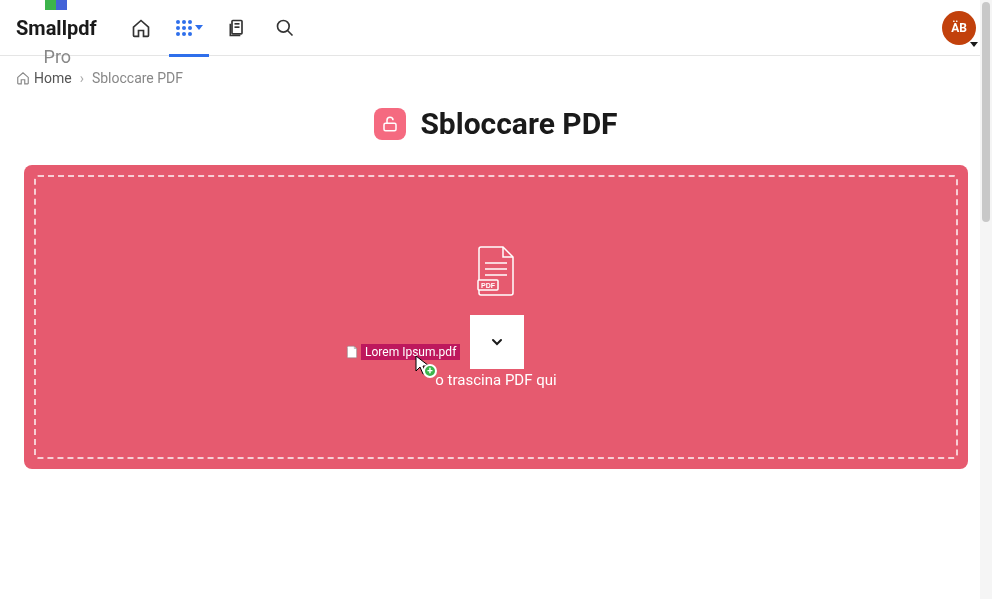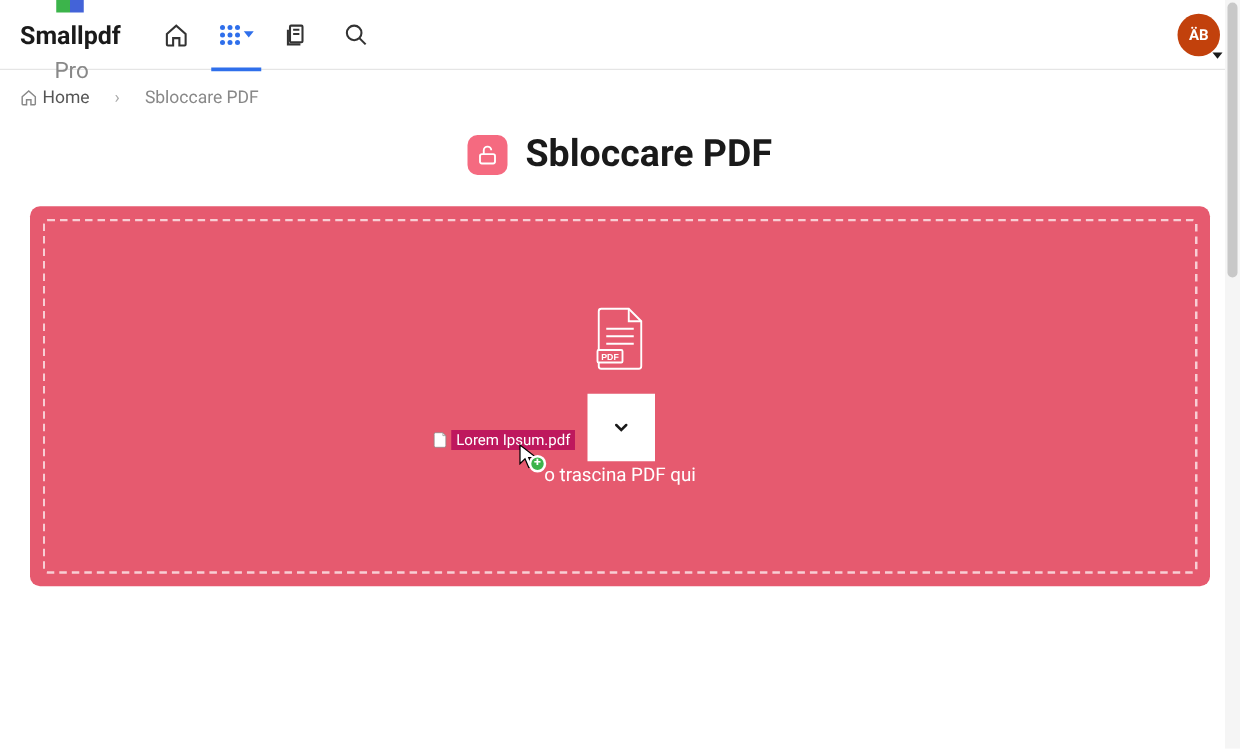--- a/index.html
+++ b/index.html
@@ -19,21 +19,21 @@
     .nav-btn { width: 48px; height: 56px; display: flex; align-items: center; justify-content: center; cursor: pointer; position: relative; color: #333; }
     .nav-btn.active { color: #2f6feb; }
     .nav-btn.active::after { content: ""; position: absolute; bottom: -1px; left: 4px; right: 4px; height: 3px; background: #2f6feb; }
     .apps-combo { display: flex; align-items: center; gap: 4px; }
     .caret-down { width: 0; height: 0; border-left: 4px solid transparent; border-right: 4px solid transparent; border-top: 5px solid #2f6feb; margin-left: -2px; }
     .avatar { margin-left: auto; position: relative; }
     .avatar-circle { width: 34px; height: 34px; border-radius: 50%; background: #c2410c; color: #fff; font-weight: 700; font-size: 12px; display: flex; align-items: center; justify-content: center; }
     .avatar-caret { position: absolute; right: -2px; bottom: -2px; width: 0; height: 0; border-left: 4px solid transparent; border-right: 4px solid transparent; border-top: 5px solid #1a1a1a; }
 
     
-    .breadcrumb { display: flex; align-items: center; gap: 20px; padding: 14px 16px; color: #888; font-size: 14px; }
+    .breadcrumb { display: flex; align-items: center; gap: 8px; padding: 14px 16px; color: #888; font-size: 14px; }
     .breadcrumb a { color: #555; text-decoration: none; display: flex; align-items: center; gap: 4px; }
     .bc-sep { color: #aaa; }
     .bc-current { color: #888; }
 
     
     .title-block { text-align: center; margin-top: 6px; }
     .title-row { display: flex; align-items: center; justify-content: center; gap: 14px; }
     .title-icon { width: 32px; height: 32px; background: #f56a80; border-radius: 8px; display: flex; align-items: center; justify-content: center; }
     .title-text { font-size: 30px; font-weight: 700; color: #1a1a1a; }
     .subtitle { font-size: 20px; color: #444; font-weight: 400; margin-top: 6px; }

